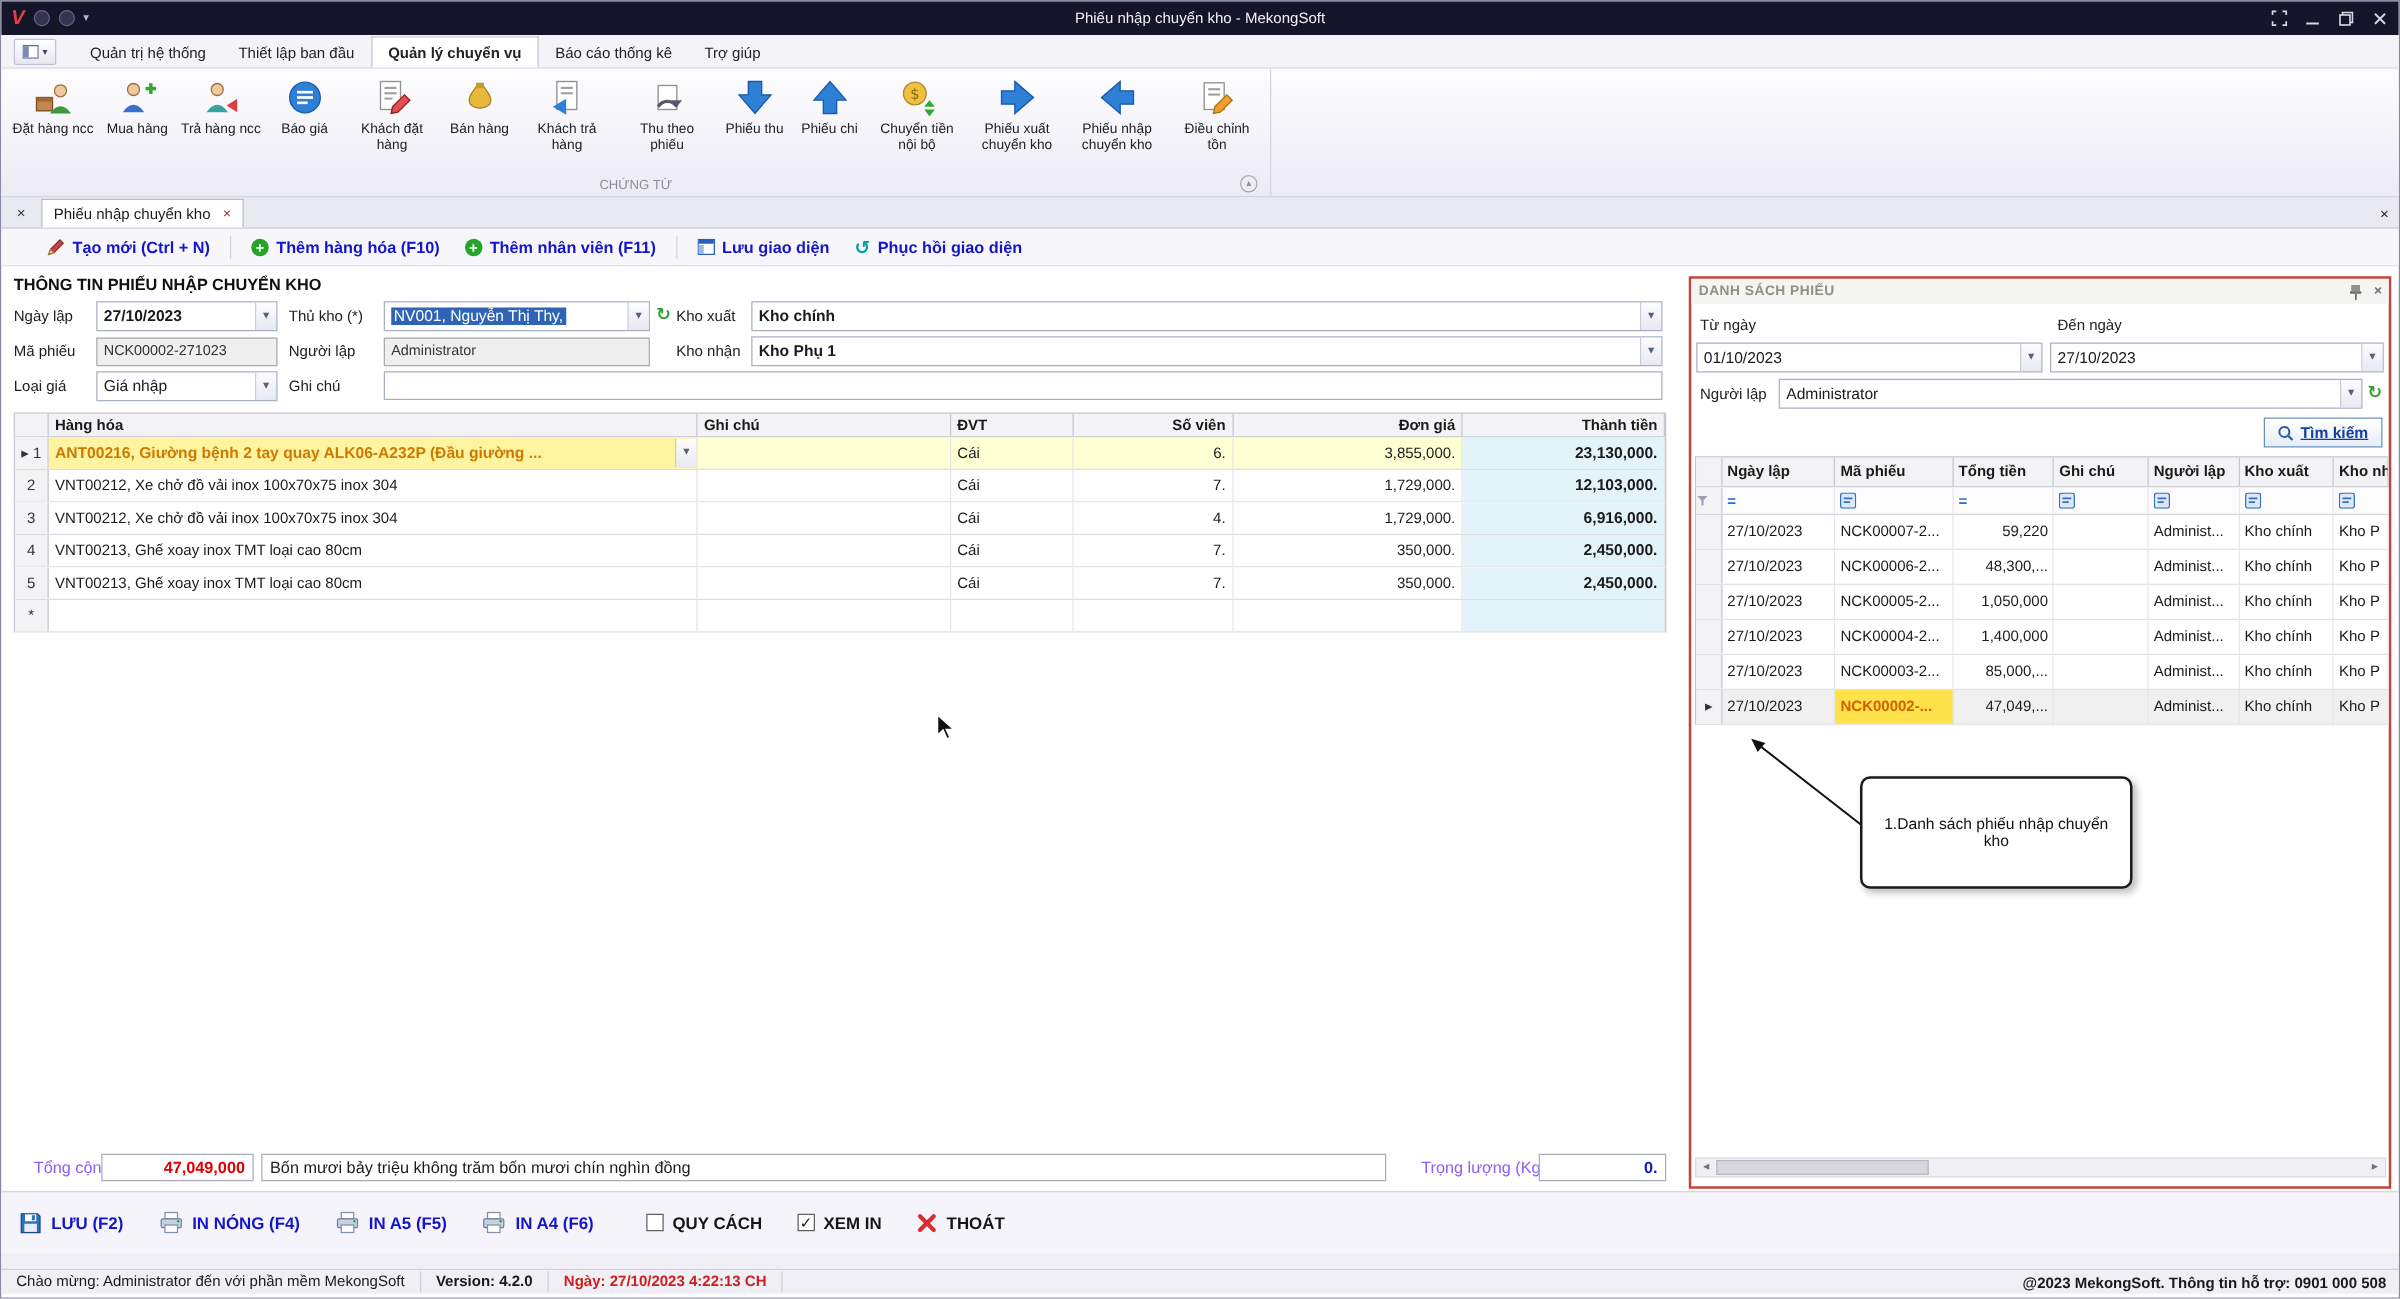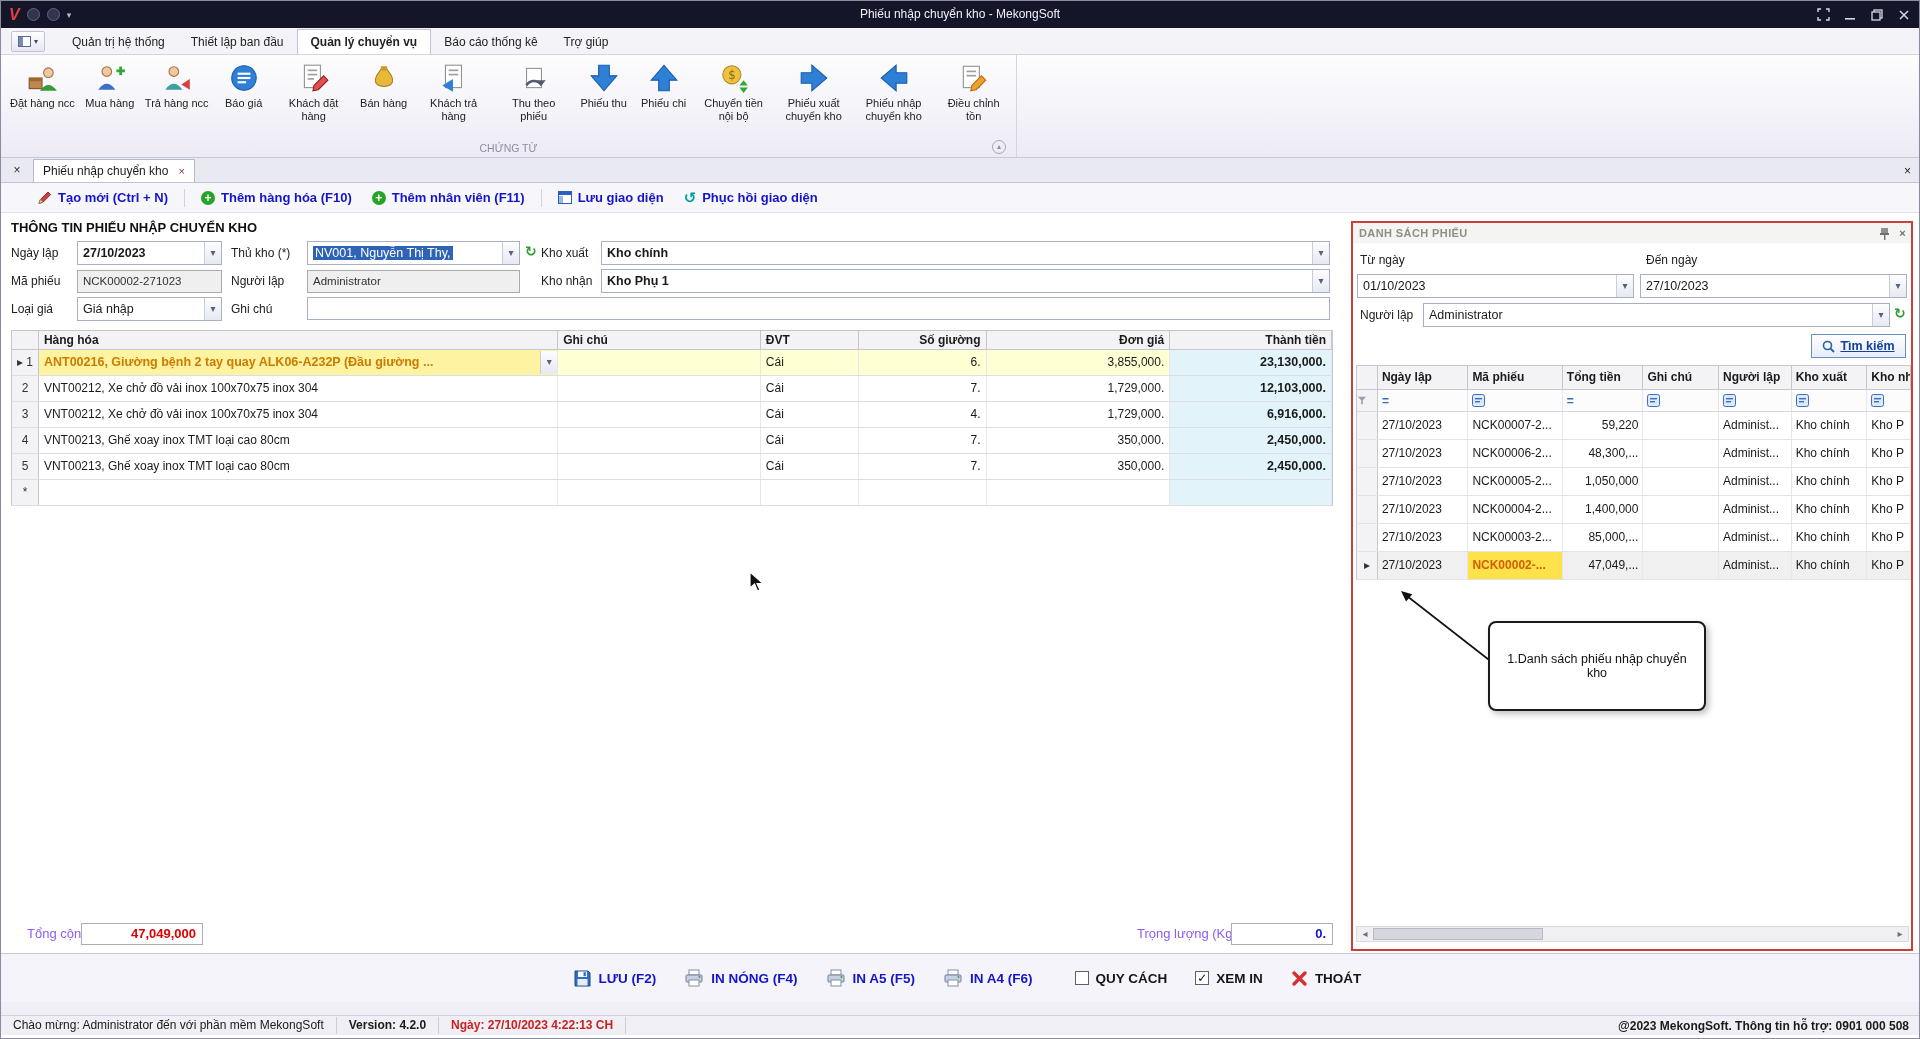--- a/index.html
+++ b/index.html
@@ -73,21 +73,21 @@
   .cell-dd { position:absolute; right:0; top:1px; width:17px; height:23px; text-align:center; line-height:22px; color:#53627f; font-size:10px; background:linear-gradient(#fdfdfe,#e7e9f2); border-left:1px solid #c8cdda; }
 
   
   .sum-lbl { position:absolute; font-size:13px; line-height:24px; color:#8b5cf6;margin-left:16px; }
   .sum-box { position:absolute; height:22px; line-height:20px; background:#fff; border:1px solid #adadb8; font-size:13px; padding:0 6px; overflow:hidden; white-space:nowrap; }
   .red-val { color:#e00000; font-weight:bold; text-align:right; }
   .blue-val { color:#1414cc; font-weight:bold; text-align:right; }
 
   
   .band-line { position:absolute; top:952px; left:0; right:0; height:1px; background:#c8c8d4; }
-  .btnbar { position:absolute; top:953px; left:0; right:0; height:48px; background:#f5f4fa; display:flex; align-items:center; padding-left:14px; gap:28px;justify-content:center; }
+  .btnbar { position:absolute; top:953px; left:0; right:0; height:48px; background:#f5f4fa; display:flex; align-items:center; padding-left:14px; gap:28px; }
   .fbtn { display:flex; align-items:center; gap:7px; font-size:13.5px; font-weight:bold; color:#1414c8; }
   .fbtn.dark { color:#151515; }
   .cbx { width:14px; height:14px; background:#fff; border:1px solid #5f5f66; text-align:center; line-height:12px; font-size:12px; color:#111; }
   .gap-band { position:absolute; top:1001px; left:0; right:0; height:13px; background:#f0eff5; }
 
   
   .statusbar { position:absolute; top:1014px; left:0; right:0; height:20px; background:#f0eff5; border-top:1px solid #d2d0de; display:flex; align-items:center; font-size:12px; color:#1a1a1a; }
   .sb-seg { padding:0 12px; border-right:1px solid #cfcdda; height:17px; line-height:17px; }
   .sb-date { color:#cc2020; font-weight:bold; }
   .sb-right { margin-left:auto; padding-right:10px; font-weight:bold; }
@@ -375,21 +375,21 @@
   <div class="txt-input" style="left:306px;top:296px;width:1023px">
     <span></span>
   </div>
 
   <div class="mgrid">
     <div class="mg-head">
       <div class="mg-c0 marker"></div>
       <div class="mg-c1">Hàng hóa</div>
       <div class="mg-c2">Ghi chú</div>
       <div class="mg-c3">ĐVT</div>
-      <div class="mg-c4 num">Số giường</div>
+      <div class="mg-c4 num">Số viên</div>
       <div class="mg-c5 num">Đơn giá</div>
       <div class="mg-c6 num">Thành tiền</div>
     </div>
     <div class="mg-row sel">
       <div class="mg-c0 marker"><span>▸</span> <span>1</span></div>
       <div class="mg-c1 hh"><span>ANT00216, Giường bệnh 2 tay quay ALK06-A232P (Đầu giường ...</span><span class="cell-dd">▾</span></div>
       <div class="mg-c2"></div>
       <div class="mg-c3">Cái</div>
       <div class="mg-c4 num">6.</div>
       <div class="mg-c5 num">3,855,000.</div>
@@ -437,20 +437,21 @@
       <div class="mg-c2"></div>
       <div class="mg-c3"></div>
       <div class="mg-c4"></div>
       <div class="mg-c5"></div>
       <div class="mg-c6 tt"></div>
     </div>
   </div>
 
   <span class="sum-lbl" style="left:10px;top:921px">Tổng cộng</span>
   <div class="sum-box red-val" style="left:80px;top:922px;width:122px">47,049,000</div>
+  <div class="sum-box" style="left:208px;top:922px;width:900px">Bốn mươi bảy triệu không trăm bốn mươi chín nghìn đồng</div>
   <span class="sum-lbl" style="left:1120px;top:921px">Trọng lượng (Kg)</span>
   <div class="sum-box blue-val" style="left:1230px;top:922px;width:102px">0.</div>
 
   <div class="band-line"></div>
   <div class="btnbar">
     <span class="fbtn">
       <svg width="19" height="19" viewBox="0 0 19 19">
           <path d="M2 2 h13 l2 2 v13 h-15 z" fill="#2e6fc0" stroke="#1a4a8a"></path>
           <rect x="5" y="2.5" width="9" height="5.5" fill="#fff"></rect>
           <rect x="10.5" y="3.2" width="2.4" height="4" fill="#2e6fc0"></rect>

